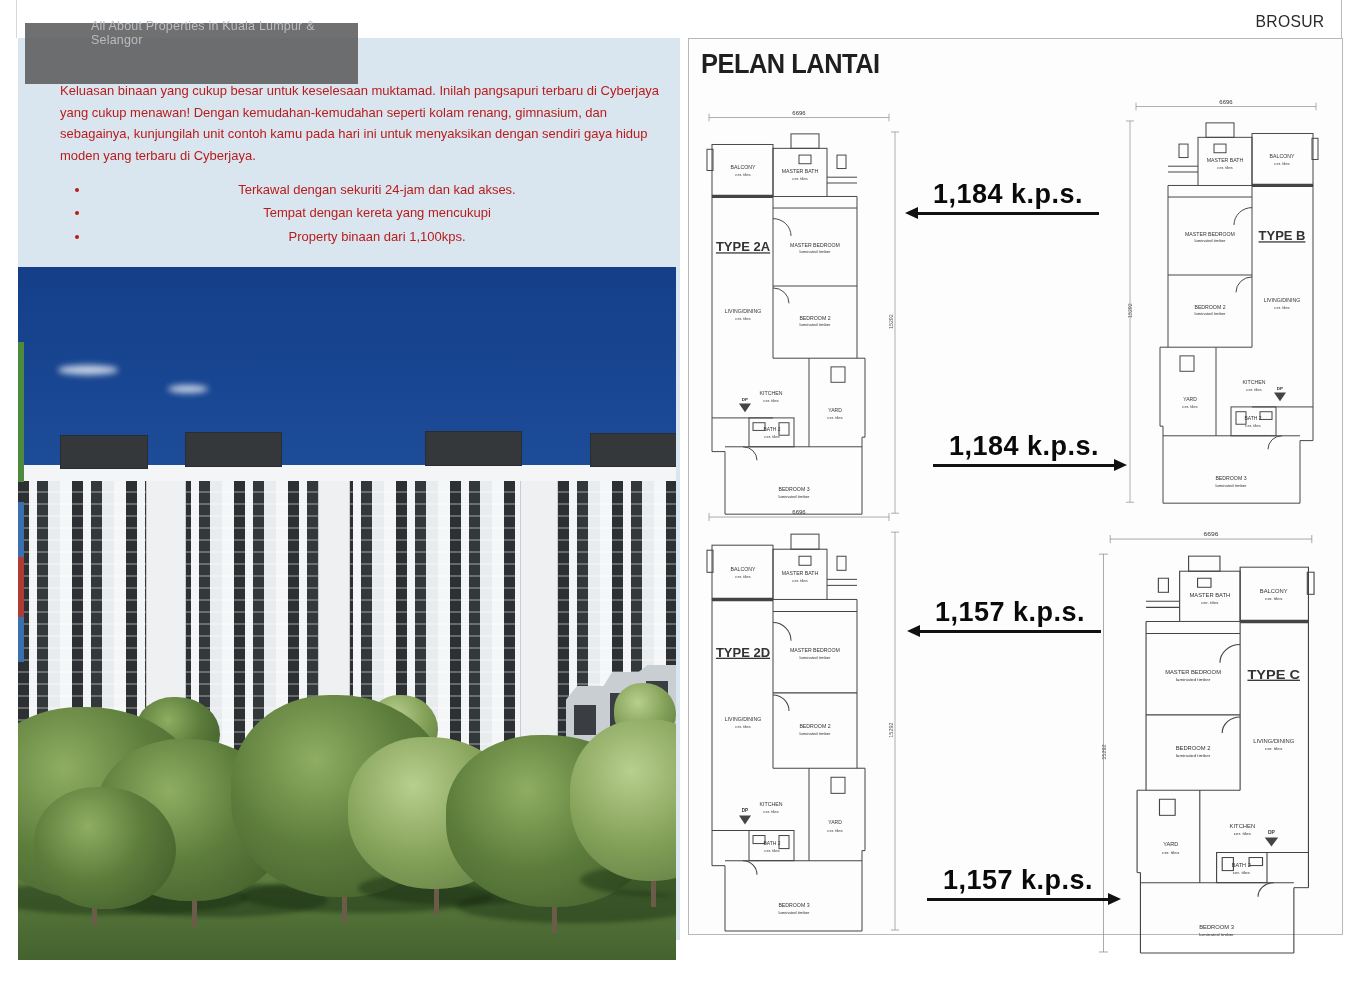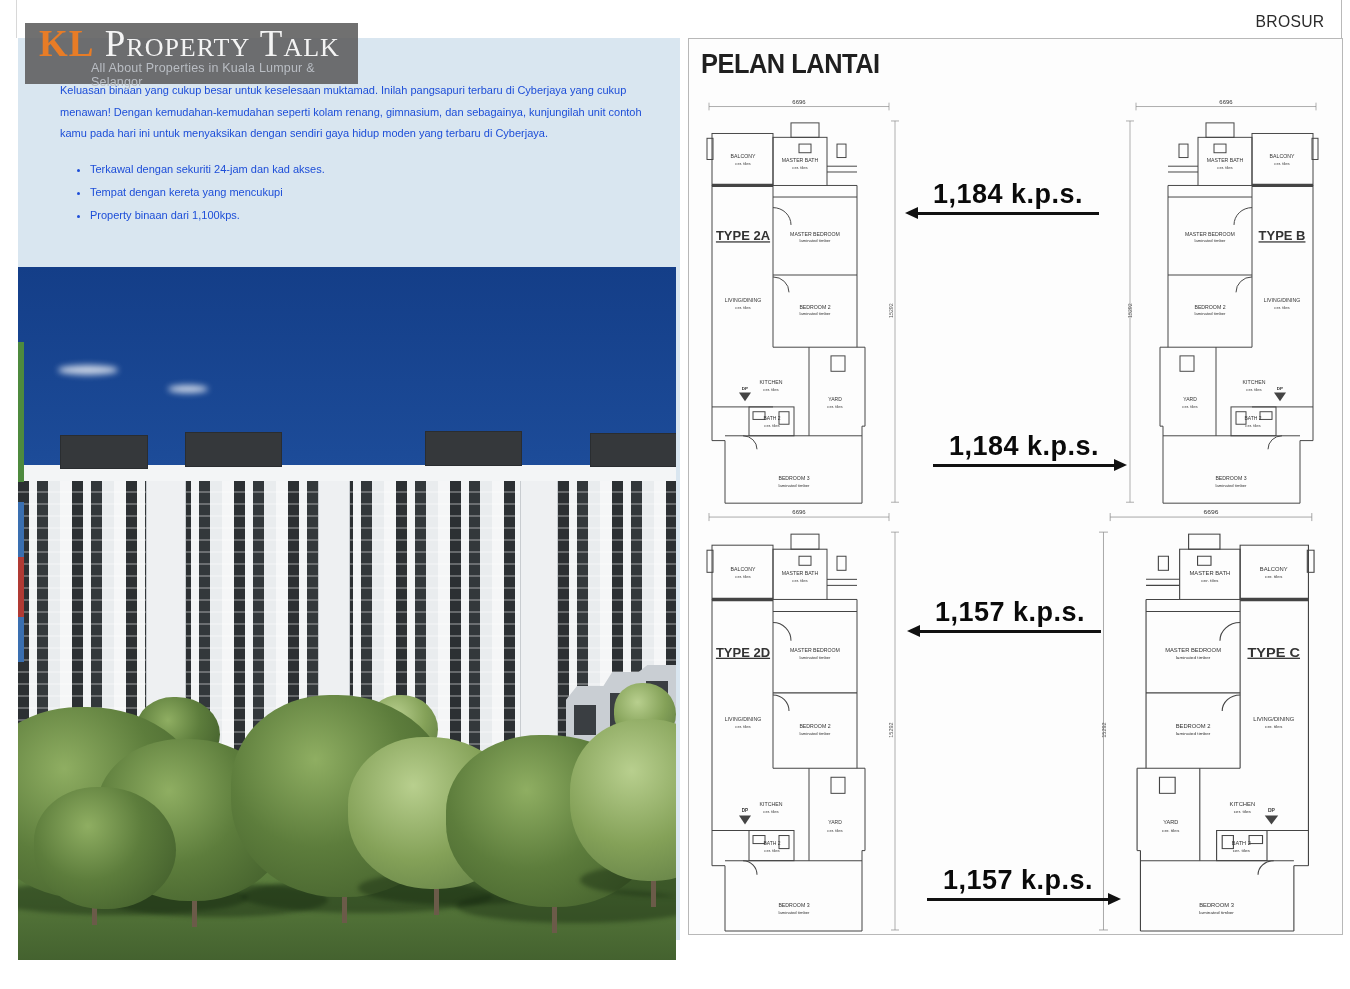--- a/index.html
+++ b/index.html
@@ -13,23 +13,23 @@
 
   
   .logo-box{position:absolute;left:7px;top:-15px;width:333px;height:61px;
             background:rgba(92,92,92,0.88);z-index:5;padding-left:14px;box-sizing:border-box;}
   .logo-line1{font-family:"Liberation Serif",serif;font-variant:small-caps;letter-spacing:1px;
               font-size:37px;line-height:42px;color:#f4f4f4;white-space:nowrap;}
   .logo-kl{color:#e87c26;font-weight:bold;}
   .logo-tagline{font-size:12.5px;color:#b9bdc3;margin-top:-4px;padding-left:52px;letter-spacing:0.2px;}
 
   
-  .intro-text{position:absolute;left:42px;top:42px;width:604px;font-size:11px;line-height:21.5px;color:#1d4ed8;}
+  .intro-text{position:absolute;left:42px;top:42px;width:604px;font-size:13px;line-height:21.5px;color:#b91c1c;}
   .intro-bullets{margin:13px 0 0 0;padding-left:30px;}
-  .intro-bullets li{margin:0 0 1px 0;line-height:22.4px;}
+  .intro-bullets li{margin:0 0 1px 0;line-height:22.4px;text-align:center;}
 
   
   .photo{position:absolute;left:0px;top:229px;width:658px;height:693px;overflow:hidden;background:#1c4b98;}
   .sky{position:absolute;left:0;top:0;width:100%;height:60%;
        background:linear-gradient(180deg,#143e88 0%,#1c4b98 45%,#2a5ba9 80%,#3568b3 100%);}
   .cloud{position:absolute;background:rgba(255,255,255,.75);border-radius:50%;filter:blur(3px);}
   .cap{position:absolute;background:#35383b;border:1px solid #2a2d30;}
   .parapet{position:absolute;left:0;top:198px;width:100%;height:16px;background:#f3f5f6;}
   .facade{position:absolute;left:0;top:212px;width:100%;height:292px;
           background:repeating-linear-gradient(90deg,
@@ -83,21 +83,20 @@
 <div class="page">
 
   <div class="edge-line-left"></div>
   <div class="edge-line-right"></div>
 
   <div class="brosur">BROSUR</div>
 
   <div class="blue-panel">
 
     <div class="logo-box">
-      <div class="logo-line1"><span class="logo-kl">KL</span> <span>Property Talk</span></div>
       <div class="logo-tagline">All About Properties in Kuala Lumpur &amp; Selangor</div>
     </div>
 
     <div class="intro-text">
       <div>Keluasan binaan yang cukup besar untuk keselesaan muktamad. Inilah pangsapuri terbaru di Cyberjaya yang cukup menawan! Dengan kemudahan-kemudahan seperti kolam renang, gimnasium, dan sebagainya, kunjungilah unit contoh kamu pada hari ini untuk menyaksikan dengan sendiri gaya hidup moden yang terbaru di Cyberjaya.</div>
       <ul class="intro-bullets">
           <li>Terkawal dengan sekuriti 24-jam dan kad akses.</li>
           <li>Tempat dengan kereta yang mencukupi</li>
           <li>Property binaan dari 1,100kps.</li>
         </ul>
@@ -158,21 +157,21 @@
           <div class="trunk" style="left: 633px; top: 554px; height: 86px;"></div>
           <div class="tree light" style="left: 552px; top: 452px; width: 162px; height: 162px;"></div>
           <div class="tree" style="left: 16px; top: 520px; width: 142px; height: 122px;"></div>
         </div>
     </div>
   </div>
 
   <div class="plan-panel">
     <div class="plan-title">PELAN LANTAI</div>
     <div id="plans">
-        <div class="plan" style="left: 10px; top: 55px; width: 200px; height: 414px; text-decoration: underline;">
+        <div class="plan" style="left: 10px; top: 66px; width: 200px; height: 414px; text-decoration: underline;">
           <svg viewBox="0 0 200 430" preserveAspectRatio="none">
             <g stroke="#444444" stroke-width="1" fill="none">
               <line x1="13" y1="95" x2="13" y2="360"></line>
               <line x1="13" y1="360" x2="26" y2="360"></line>
               <line x1="26" y1="360" x2="26" y2="425"></line>
               <line x1="26" y1="425" x2="163" y2="425"></line>
               <line x1="163" y1="425" x2="163" y2="345"></line>
               <line x1="163" y1="345" x2="166" y2="345"></line>
               <line x1="166" y1="345" x2="166" y2="263"></line>
               <line x1="166" y1="263" x2="158" y2="263"></line>
@@ -368,21 +367,21 @@
             <text x="72" y="308" font-size="4.2" text-anchor="middle" fill="#333" font-family="Liberation Sans,sans-serif">cer. tiles</text>
             <text x="136" y="319" font-size="5" text-anchor="middle" fill="#333" font-family="Liberation Sans,sans-serif">YARD</text>
             <text x="136" y="326" font-size="4.2" text-anchor="middle" fill="#333" font-family="Liberation Sans,sans-serif">cer. tiles</text>
             <text x="73" y="339" font-size="5" text-anchor="middle" fill="#333" font-family="Liberation Sans,sans-serif">BATH 2</text>
             <text x="73" y="346" font-size="4.2" text-anchor="middle" fill="#333" font-family="Liberation Sans,sans-serif">cer. tiles</text>
             <text x="95" y="401" font-size="5.2" text-anchor="middle" fill="#333" font-family="Liberation Sans,sans-serif">BEDROOM 3</text>
             <text x="95" y="408" font-size="4.2" text-anchor="middle" fill="#333" font-family="Liberation Sans,sans-serif">laminated timber</text>
             <text x="46" y="307" font-size="4.5" text-anchor="middle" fill="#333" font-weight="bold" font-family="Liberation Sans,sans-serif">DP</text>
           </svg>
         </div>
-        <div class="plan" style="left: 410px; top: 465px; width: 224px; height: 432px;">
+        <div class="plan" style="left: 410px; top: 487px; width: 224px; height: 432px;">
           <svg viewBox="0 0 200 430" preserveAspectRatio="none">
             <g transform="translate(200,0) scale(-1,1)" stroke="#444444" stroke-width="1" fill="none">
               <line x1="13" y1="95" x2="13" y2="360"></line>
               <line x1="13" y1="360" x2="26" y2="360"></line>
               <line x1="26" y1="360" x2="26" y2="425"></line>
               <line x1="26" y1="425" x2="163" y2="425"></line>
               <line x1="163" y1="425" x2="163" y2="345"></line>
               <line x1="163" y1="345" x2="166" y2="345"></line>
               <line x1="166" y1="345" x2="166" y2="263"></line>
               <line x1="166" y1="263" x2="158" y2="263"></line>

